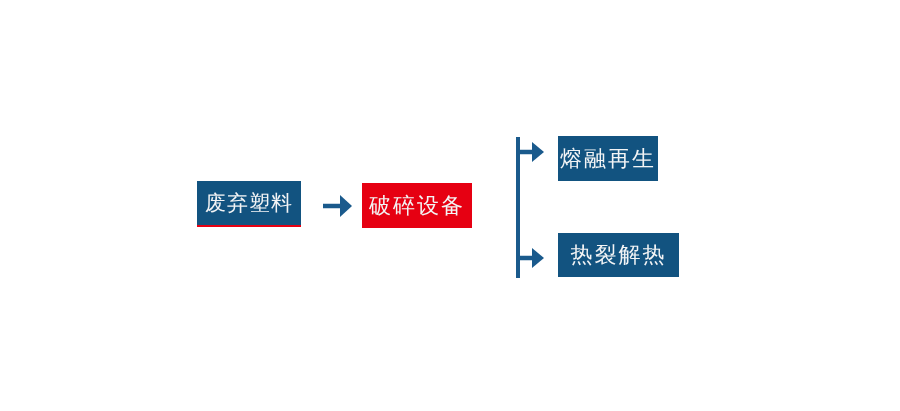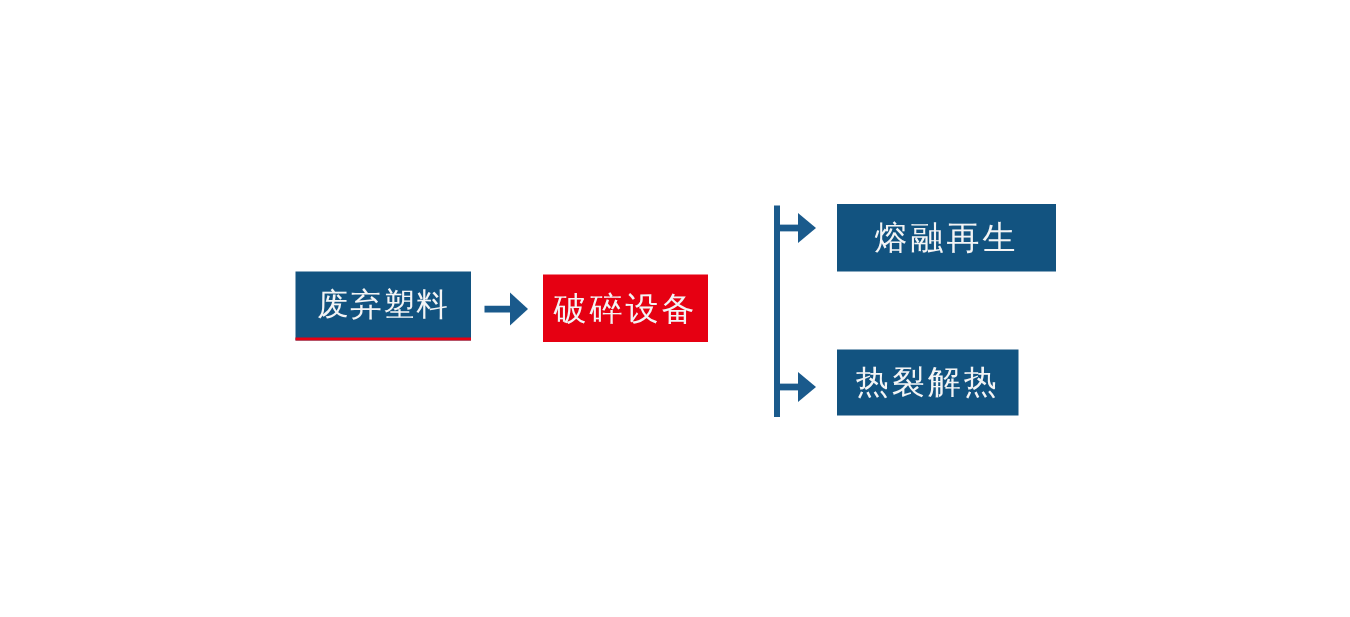--- a/index.html
+++ b/index.html
@@ -19,26 +19,26 @@
     color: var(--text, #f3f4f5);
     font-size: 22px;
     letter-spacing: 2px;
     font-weight: 400;
     box-sizing: border-box;
     white-space: nowrap;
   }
   .node-blue { background: var(--box-blue, #125380); }
   .node-red  { background: var(--box-red, #e60012); }
   .node-1 {
-    left: 197px; top: 181px; width: 117px; height: 46px;
+    left: 197px; top: 181px; width: 104px; height: 46px;
     border-bottom: 2px solid var(--underline-red, #e60012);
     font-size: 21px; letter-spacing: 1px;
   }
   .node-2 { left: 362px; top: 183px; width: 110px; height: 45px; }
-  .node-3 { left: 558px; top: 136px; width: 146px; height: 45px; }
+  .node-3 { left: 558px; top: 136px; width: 100px; height: 45px; }
   .node-4 { left: 558px; top: 233px; width: 121px; height: 44px; }
 
   .arrow { position: absolute; display: block; }
   .arrow line    { stroke: var(--line-blue, #1a5a8c); stroke-width: 4.5; }
   .arrow polygon { fill:   var(--line-blue, #1a5a8c); }
   .arrow-main   { left: 322px; top: 193px; }
   .branch-top    { left: 518px; top: 140px; }
   .branch-bottom { left: 518px; top: 246px; }
   .trunk {
     position: absolute;

